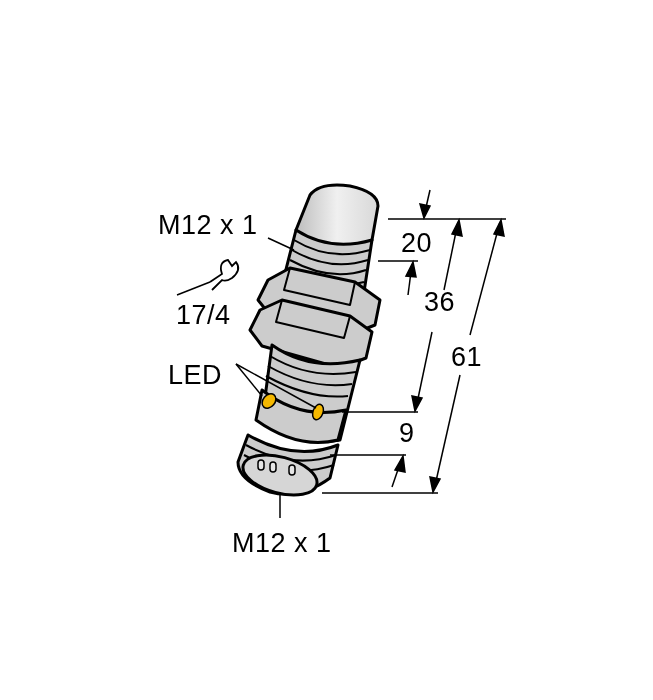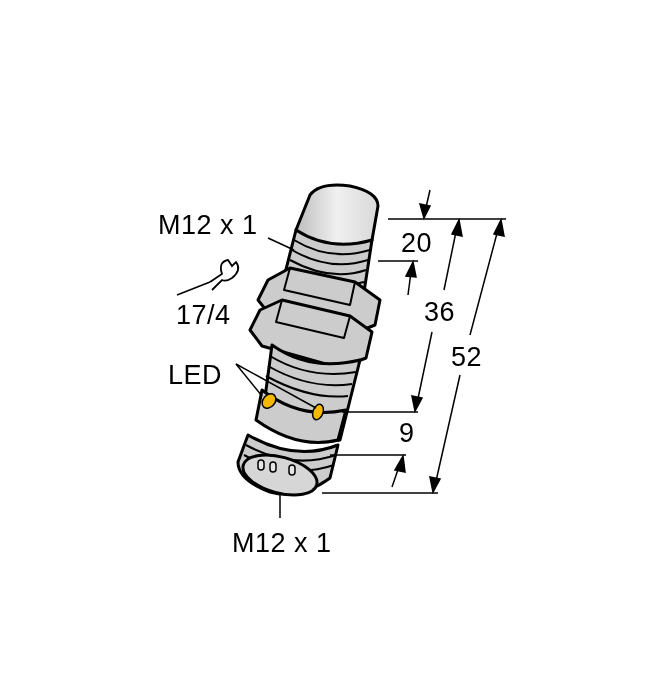--- a/index.html
+++ b/index.html
@@ -92,15 +92,15 @@
     <polygon points="433,492 430,477 440,479"></polygon>
     <polygon points="403,456 395,470 405,472"></polygon>
   </g>
 </svg>
 
 <div class="lbl" style="left:158px;top:212px;">M12 x 1</div>
 <div class="lbl" style="left:176px;top:302px;">17/4</div>
 <div class="lbl" style="left:168px;top:362px;">LED</div>
 <div class="lbl" style="left:232px;top:530px;">M12 x 1</div>
 <div class="lbl" style="left:401px;top:230px;">20</div>
-<div class="lbl" style="left:424px;top:299px;">36</div>
-<div class="lbl" style="left:451px;top:344px;">52</div>
+<div class="lbl" style="left:424px;top:289px;">36</div>
+<div class="lbl" style="left:451px;top:344px;">61</div>
 <div class="lbl" style="left:399px;top:420px;">9</div>
 
 </body></html>

